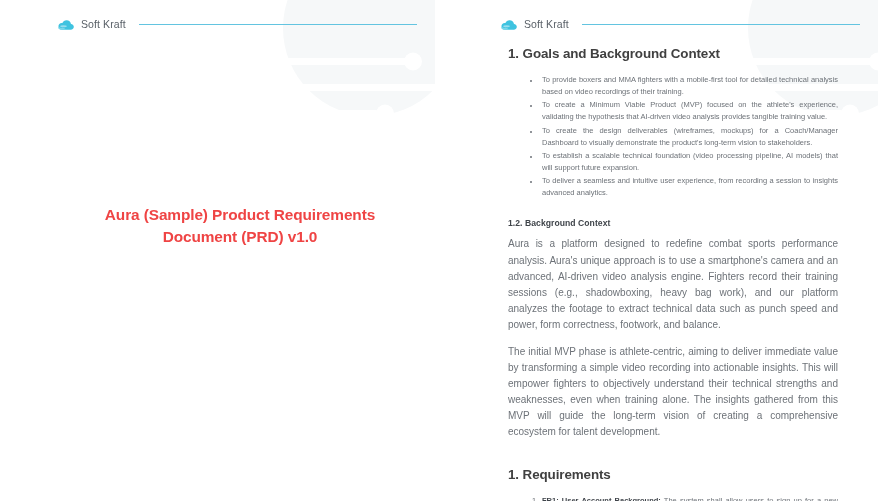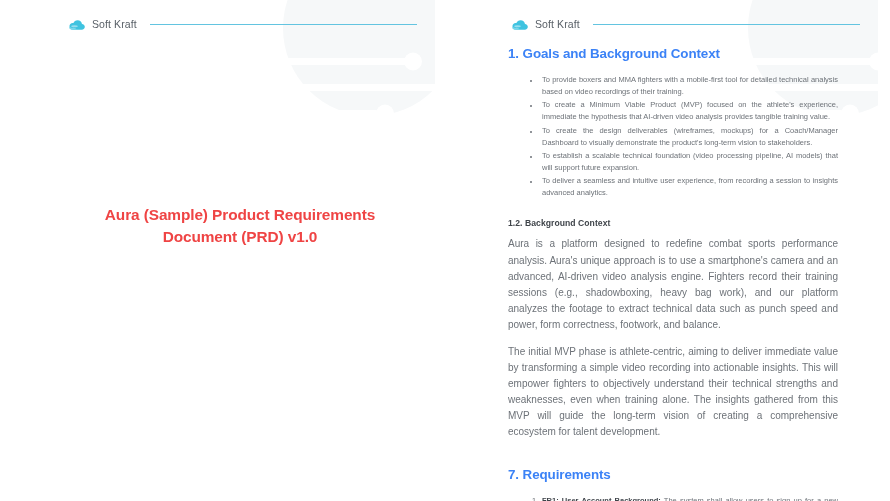--- a/index.html
+++ b/index.html
@@ -53,21 +53,21 @@
   }
   .page-right .decor {
     top: -26px;
     right: -44px;
   }
 
   
   .doc-header {
     position: absolute;
     top: 15px;
-    left: 23px;
+    left: 12px;
     right: 18px;
     height: 18px;
     display: flex;
     align-items: center;
     gap: 7px;
     z-index: 3;
   }
   .brand-mark {
     width: 17px;
     height: 14px;
@@ -117,21 +117,21 @@
     position: absolute;
     top: 46px;
     left: 20px;
     width: 330px;
     z-index: 2;
   }
   h1.sec {
     margin: 0 0 14px 0;
     font-size: 13.4px;
     font-weight: 600;
-    color: #3b82f6;
+    color: #404040;
     letter-spacing: -.1px;
   }
   h1.sec.tight { margin-bottom: 13px; }
   h2.sub {
     margin: 0 0 8px 0;
     font-size: 8.6px;
     font-weight: 700;
     color: #3f444a;
     letter-spacing: .05px;
   }
@@ -228,34 +228,34 @@
       <span class="header-rule"></span>
     </div>
 
     <div class="content">
 
       <h1 class="sec tight">1. Goals and Background Context</h1>
 
 
       <ul class="goals">
         <li>To provide boxers and MMA fighters with a mobile-first tool for detailed technical analysis based on video recordings of their training.</li>
-        <li>To create a Minimum Viable Product (MVP) focused on the athlete's experience, immediate the hypothesis that AI-driven video analysis provides tangible training value.</li>
+        <li>To create a Minimum Viable Product (MVP) focused on the athlete's experience, validating the hypothesis that AI-driven video analysis provides tangible training value.</li>
         <li>To create the design deliverables (wireframes, mockups) for a Coach/Manager Dashboard to visually demonstrate the product's long-term vision to stakeholders.</li>
         <li>To establish a scalable technical foundation (video processing pipeline, AI models) that will support future expansion.</li>
         <li>To deliver a seamless and intuitive user experience, from recording a session to insights advanced analytics.</li>
       </ul>
 
       <h2 class="sub spaced">1.2. Background Context</h2>
 
       <p class="body">Aura is a platform designed to redefine combat sports performance analysis. Aura's unique approach is to use a smartphone's camera and an advanced, AI-driven video analysis engine. Fighters record their training sessions (e.g., shadowboxing, heavy bag work), and our platform analyzes the footage to extract technical data such as punch speed and power, form correctness, footwork, and balance.</p>
       <p class="body last">The initial MVP phase is athlete-centric, aiming to deliver immediate value by transforming a simple video recording into actionable insights. This will empower fighters to objectively understand their technical strengths and weaknesses, even when training alone. The insights gathered from this MVP will guide the long-term vision of creating a comprehensive ecosystem for talent development.</p>
 
       <div class="block-gap-big"></div>
 
-      <h1 class="sec tight">7. Requirements</h1>
+      <h1 class="sec tight">1. Requirements</h1>
 
 
       <ol class="frs">
         <li>
           <b>FR1: User Account Background:</b><span> The system shall allow users to sign up for a new account using an email and password. Users must be able to log in, log out, and reset their password.</span>
         </li>
         <li>
           <b>FR2: Fighter Profile Management:</b><span> Upon first login, users shall be prompted to complete their profile, including details such as age, height, weight class, and fighting stance (e.g., orthodox, southpaw).</span>
         </li>
       </ol>

